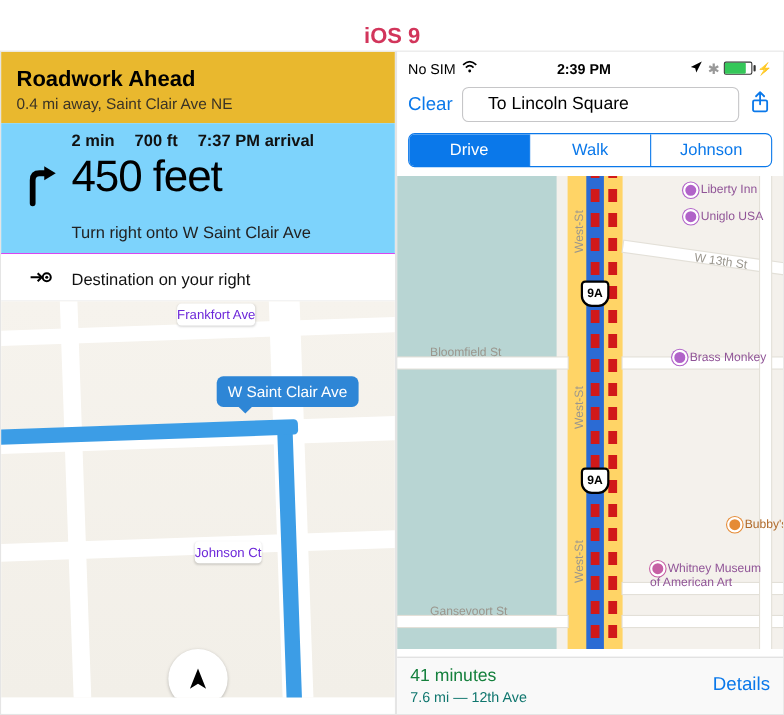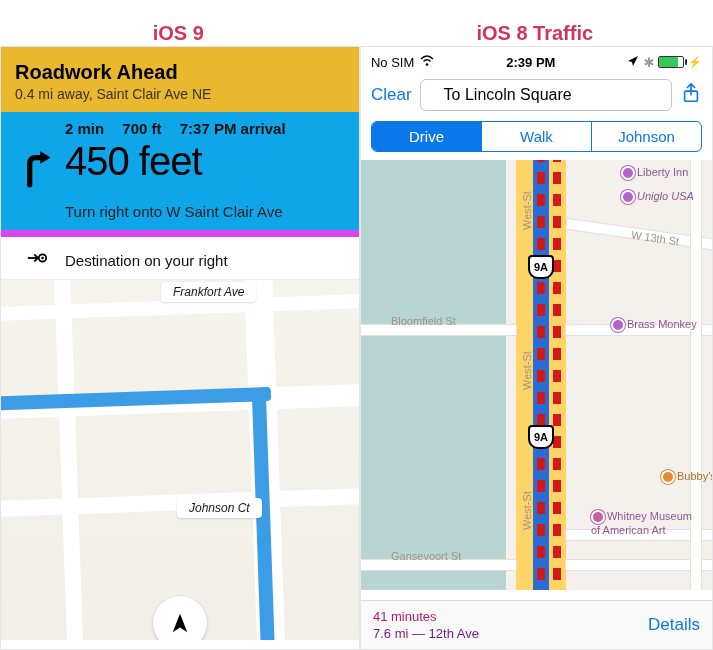--- a/index.html
+++ b/index.html
@@ -39,23 +39,23 @@
 
   
   .banner {
     background: #e9b82e;
     padding: 14px 14px 10px 14px;
   }
   .banner-title { font-size: 20px; font-weight: 600; color: #000; }
   .banner-sub { font-size: 14px; color: #3a3326; margin-top: 2px; }
 
   .nav-card {
-    background: #0ea5e9;
+    background: #7dd3fc;
     padding: 8px 14px 10px 14px;
-    border-bottom: 7px solid #d946ef;
+    border-bottom: 1px solid #d946ef;
   }
   .nav-meta { font-size: 15px; font-weight: 600; color: #111; padding-left: 50px; }
   .nav-meta span { margin-right: 14px; }
   .nav-row { display: flex; align-items: flex-start; margin-top: 4px; }
   .turn-icon { width: 44px; flex: 0 0 44px; margin-right: 6px; margin-top: 6px; }
   .turn-icon svg { width: 42px; height: 42px; }
   .big-dist { font-size: 40px; font-weight: 400; letter-spacing: -1px; line-height: 1; }
   .instr { font-size: 15px; color: #222; margin-top: 22px; max-width: 220px; }
 
   .dest-row {
@@ -82,26 +82,25 @@
   }
   .route {
     position: absolute;
     background: #3c9de6;
     border-radius: 4px;
   }
   .street-chip {
     position: absolute;
     background: #fff;
     border-radius: 4px;
-    padding: 3px 12px;
+    padding: 3px 0;
     font-size: 12px;
-    color: #0f172a;
+    color: #6d28d9;
     box-shadow: 0 1px 2px rgba(0,0,0,0.15);
     white-space: nowrap;
-    font-style: italic;
   }
   .street-callout {
     position: absolute;
     background: #2e86d6;
     color: #fff;
     font-size: 14px;
     font-weight: 500;
     padding: 6px 10px;
     border-radius: 6px;
     white-space: nowrap;
@@ -189,30 +188,29 @@
   .poi.food { color:#b06a2a; }
   .poi.museum .dot { background:#c65fa4; box-shadow:0 0 0 1px #c65fa4;}
   .street-lbl { position:absolute; font-size:11px; color:#9a968d; white-space:nowrap; }
   .vlabel { position:absolute; font-size:11px; color:#9a968d; transform: rotate(-90deg); transform-origin: left top; white-space:nowrap;}
 
   .bottom-bar {
     position:absolute; left:0; right:0; bottom:0;
     background:#f9f9f9; border-top:1px solid #dcdcdc;
     padding:8px 12px; display:flex; justify-content:space-between; align-items:flex-start;
   }
-  .eta { font-size:13px; color:#be185d; }
-  .eta-sub { font-size:13px; color:#701a75; margin-top:2px; }
+  .eta { font-size:16px; color:#15803d; }
+  .eta-sub { font-size:13px; color:#0f766e; margin-top:2px; }
   .details { color:#0a78ea; font-size:17px; margin-top: 6px;}
 </style>
 </head>
 <body>
 
 <div class="headings">
   <div>iOS 9</div>
-  <div>iOS 8 Traffic</div>
 </div>
 
 <div class="comparison">
 
   <div class="pane pane-left">
     <div class="banner">
       <div class="banner-title">Roadwork Ahead</div>
       <div class="banner-sub">0.4 mi away, Saint Clair Ave NE</div>
     </div>
 
@@ -250,20 +248,21 @@
 
     <div class="map-left">
       <div class="road" style="left:-20px; top:20px; width:420px; height:14px; transform:rotate(-2deg);"></div>
       <div class="road" style="left:-20px; top:110px; width:420px; height:22px; transform:rotate(-2deg);"></div>
       <div class="road" style="left:-20px; top:214px; width:420px; height:16px; transform:rotate(-2deg);"></div>
       <div class="road" style="left:60px; top:-20px; width:16px; height:420px; transform:rotate(-2deg);"></div>
       <div class="road" style="left:250px; top:-20px; width:28px; height:420px; transform:rotate(-2deg);"></div>
       <div class="route" style="left:256px; top:110px; width:14px; height:300px; transform:rotate(-2deg);"></div>
       <div class="route" style="left:-20px; top:112px; width:290px; height:14px; transform:rotate(-2deg);"></div>
       <div class="street-chip" style="left:160px; top:2px;">Frankfort Ave</div>
+      <div class="street-callout" style="left:196px; top:68px;">W Saint Clair Ave</div>
       <div class="street-chip" style="left:176px; top:218px;">Johnson Ct</div>
       <div class="locate-btn">
         <svg width="22" height="22" viewBox="0 0 24 24">
             <path d="M12 2 L20 22 L12 17 L4 22 Z" fill="#000"></path>
           </svg>
       </div>
     </div>
   </div>
 
   <div class="pane pane-right">
@@ -326,21 +325,21 @@
       <div class="hwy-shield" style="left:167px; top:95px;">9A</div>
       <div class="hwy-shield" style="left:167px; top:265px;">9A</div>
 
       <div class="vlabel" style="left:160px; top:70px;">West-St</div>
       <div class="vlabel" style="left:160px; top:230px;">West-St</div>
       <div class="vlabel" style="left:160px; top:370px;">West-St</div>
       <div class="vlabel" style="left:350px; top:200px;">Was</div>
       <div class="vlabel" style="left:350px; top:420px;">ton St</div>
 
       <div class="poi" style="left:260px; top:6px;"><span class="dot"></span><span>Liberty Inn</span></div>
-      <div class="poi" style="left:260px; top:30px;font-style:italic;"><span class="dot"></span><span>Uniglo USA</span></div>
+      <div class="poi" style="left:260px; top:30px;"><span class="dot"></span><span>Uniglo USA</span></div>
       <div class="poi" style="left:250px; top:158px;"><span class="dot"></span><span>Brass Monkey</span></div>
       <div class="poi food" style="left:300px; top:310px;"><span class="dot"></span><span>Bubby's H</span></div>
       <div class="poi museum" style="left:230px; top:350px; max-width:110px; white-space:normal; line-height:1.1;"><span class="dot"></span><span>Whitney Museum of American Art</span></div>
 
       <div class="street-lbl" style="left:30px; top:155px;">Bloomfield St</div>
       <div class="street-lbl" style="left:270px; top:72px; transform:rotate(8deg);">W 13th St</div>
       <div class="street-lbl" style="left:30px; top:390px;">Gansevoort St</div>
     </div>
 
     <div class="bottom-bar">

